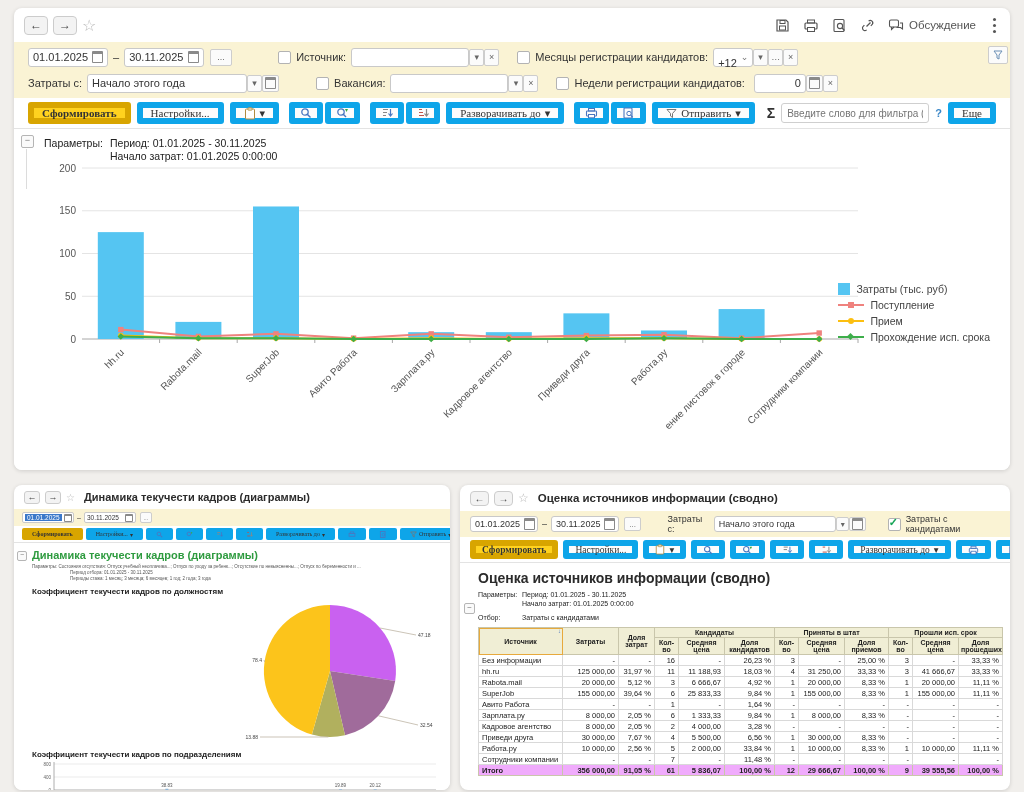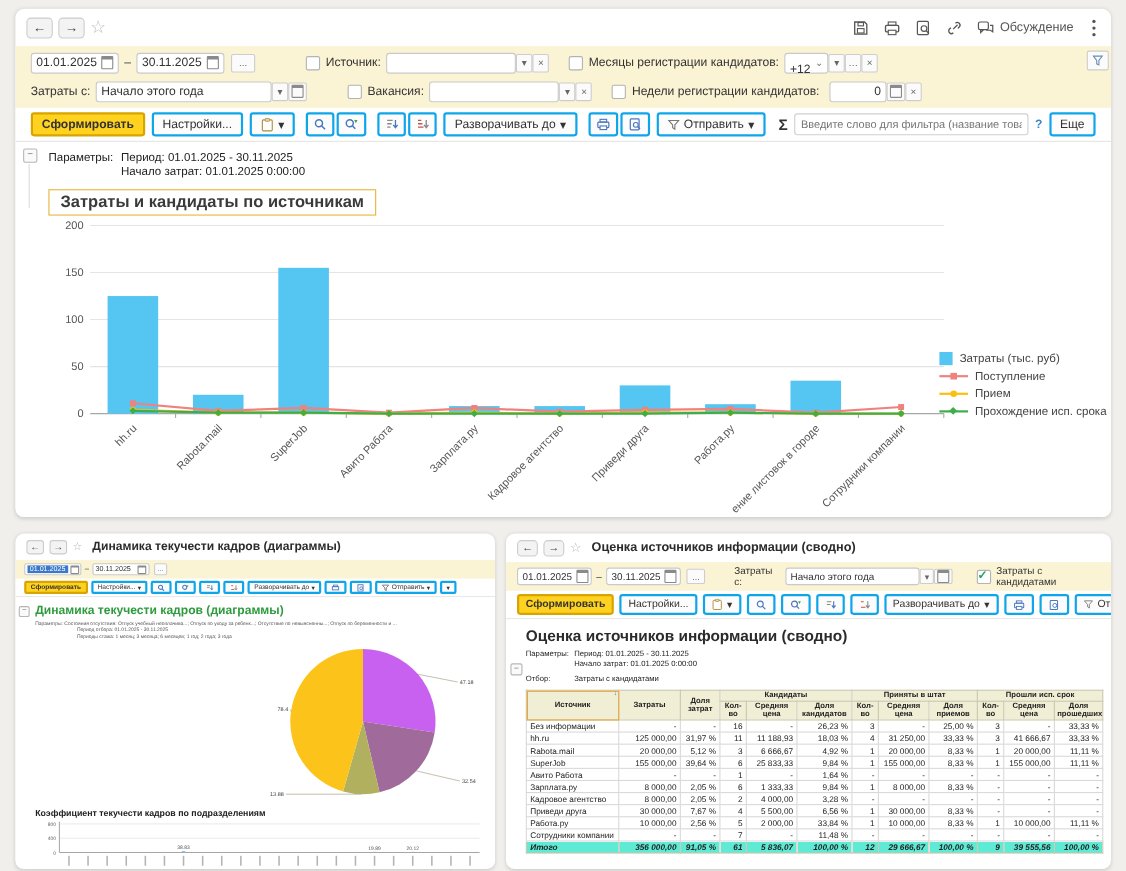--- a/index.html
+++ b/index.html
@@ -16,21 +16,21 @@
   .filterbar{background:#faf3d4;padding:4px 14px;display:flex;flex-direction:column;gap:4px;position:relative;}
   .frow{display:flex;align-items:center;height:22px;font-size:11px;color:#333;}
   .inp{background:#fff;border:1px solid #c9c9c9;border-radius:3px;height:19px;font-size:11px;display:inline-flex;align-items:center;padding:0 4px;gap:4px;box-sizing:border-box;}
   .combo .chev{color:#777;font-size:9px;}
   .cal{width:9px;height:8px;border:1px solid #8a8a8a;border-top:3px solid #8a8a8a;border-radius:1px;display:inline-block;flex:none;}
   .cb{width:11px;height:11px;border:1px solid #b3b3b3;background:#fff;border-radius:2px;display:inline-block;flex:none;position:relative;}
   .cb.checked::after{content:"✓";position:absolute;left:0px;top:-3px;font-size:11px;color:#18a558;font-weight:bold;}
   .sbtn{height:17px;min-width:15px;border:1px solid #cdcdcd;background:#fbfbfb;border-radius:2px;font-size:9px;color:#666;display:inline-flex;align-items:center;justify-content:center;padding:0 2px;box-sizing:border-box;}
   
   .toolbar{display:flex;gap:6px;padding:4px 14px;align-items:center;background:#fff;border-bottom:1px solid #e3e3e3;}
-  .btn{height:22px;border:2px solid #0ea5e9;background:#fcfcfc;border-radius:3px;font-size:11px;padding:0 8px;color:#333;display:inline-flex;align-items:center;gap:4px;cursor:pointer;box-sizing:border-box;white-space:nowrap;}
+  .btn{height:22px;border:6px solid #0ea5e9;background:#fcfcfc;border-radius:3px;font-size:11px;padding:0 8px;color:#333;display:inline-flex;align-items:center;gap:4px;cursor:pointer;box-sizing:border-box;white-space:nowrap;font-family:Liberation Serif, serif;}
   .btn.primary{background:#ffd21f;border-color:#d8a500;font-weight:bold;}
   .ic{display:inline-block;vertical-align:middle;}
   .grp{display:flex;gap:2px;}
   .spacer{flex:1;}
   .filterinput{width:230px;height:20px;border:1px solid #cfcfcf;border-radius:3px;font-size:10px;color:#9a9a9a;padding:0 5px;font-family:"Liberation Sans",sans-serif;box-sizing:border-box;}
   .qmark{color:#3a87c8;font-size:11px;font-weight:bold;}
   
   .report{position:relative;background:#fff;}
   .grpbox{position:absolute;width:11px;height:11px;border:1px solid #b5b5b5;background:#fafafa;color:#777;font-size:9px;line-height:9px;text-align:center;border-radius:2px;}
   .vrule{position:absolute;width:0;border-left:1px solid #dcdcdc;}
@@ -70,21 +70,21 @@
   .w3 .btn{height:19px;font-size:9.5px;padding:0 6px;}
   .w3 .sbtn{height:14px;min-width:13px;font-size:8px;}
   .rpt-title{font-size:14px;font-weight:bold;color:#2b2b2b;margin:5px 0 4px 0;}
   .w3 .params{font-size:7px;line-height:9px;}
   .w3 .params .lbl{width:44px;}
   table.sum{border-collapse:collapse;table-layout:fixed;width:524px;margin-top:5px;}
   table.sum th{background:#f0eed5;border:1px solid #c9c6ab;font-size:7px;font-weight:bold;color:#222;padding:1px 2px;text-align:center;overflow:hidden;}
   table.sum td{border:1px solid #d9d9d9;font-size:7.5px;padding:0 3px;color:#222;overflow:hidden;height:10px;}
   table.sum td.num{text-align:right;white-space:nowrap;}
   table.sum td.src{text-align:left;}
-  table.sum tr.total td{background:#5eead4;font-weight:bold;border-color:#c9c6ab;font-size:7.5px;font-style:italic;}
+  table.sum tr.total td{background:#f0abfc;font-weight:bold;border-color:#c9c6ab;font-size:7.5px;}
   .th-src{position:relative;outline:1.5px solid #e7a93c;outline-offset:-1.5px;}
   .sorticon{position:absolute;right:1px;top:0;font-size:6px;color:#4a77c0;}
 </style>
 </head>
 <body>
 
 <section class="win" style="left:14px;top:8px;width:996px;height:462px;">
   <div class="titlebar" style="height:34px;">
     <button class="navbtn" style="width:24px;height:19px;font-size:12px;">←</button>
     <button class="navbtn" style="width:24px;height:19px;font-size:12px;">→</button>
@@ -257,26 +257,25 @@
     <div class="spacer"></div>
     <span style="font-size:14px;font-weight:bold;color:#333;">Σ</span>
     <input class="filterinput" placeholder="Введите слово для фильтра (название товара, покупателя и п..." style="">
     <span class="qmark">?</span>
     <button class="btn">Еще</button>
   </div>
 
   <div class="report" style="height:345px;">
     <span class="grpbox" style="left:7px;top:6px;">−</span>
     <span class="vrule" style="left:12px;top:20px;height:40px;"></span>
-    <div style="padding:8px 0 0 30px;">
+    <div style="padding:8px 16px 0 30px;">
       <div class="params">
         <div><span class="lbl">Параметры:</span><span>Период: 01.01.2025 - 30.11.2025</span></div>
         <div><span class="lbl"></span><span>Начало затрат: 01.01.2025 0:00:00</span></div>
       </div>
-      <div class="chart-title-box">Затраты и кандидаты по источникам</div>
       <div style="position:relative;">
         <svg id="chart-sources" width="964" height="262" style="overflow:visible;display:block;margin-left:8px;">
             <line x1="30" x2="806" y1="176" y2="176" stroke="#a8a8a8" stroke-width="1"></line>
             <text x="24" y="179.5" text-anchor="end" font-size="10" fill="#555">0</text>
             <line x1="30" x2="806" y1="133.25" y2="133.25" stroke="#e4e4e4" stroke-width="1"></line>
             <text x="24" y="136.75" text-anchor="end" font-size="10" fill="#555">50</text>
             <line x1="30" x2="806" y1="90.5" y2="90.5" stroke="#e4e4e4" stroke-width="1"></line>
             <text x="24" y="94" text-anchor="end" font-size="10" fill="#555">100</text>
             <line x1="30" x2="806" y1="47.75" y2="47.75" stroke="#e4e4e4" stroke-width="1"></line>
             <text x="24" y="51.25" text-anchor="end" font-size="10" fill="#555">150</text>
@@ -455,20 +454,21 @@
   </div>
   <div class="report">
     <span class="grpbox" style="left:3px;top:8px;width:8px;height:8px;font-size:7px;line-height:6px;">−</span>
     <div style="padding:2px 6px 0 18px;">
       <div class="greentitle">Динамика текучести кадров (диаграммы)</div>
       <div class="tinyparams">
         <div>Параметры:   Состояния отсутствия: Отпуск учебный неоплачива...; Отпуск по уходу за ребенк...; Отсутствие по невыясненны...; Отпуск по беременности и ...</div>
         <div style="padding-left:38px;">Период отбора: 01.01.2025 - 30.11.2025</div>
         <div style="padding-left:38px;">Периоды стажа: 1 месяц; 3 месяца; 6 месяцев; 1 год; 2 года; 3 года</div>
       </div>
+      <div class="sect">Коэффициент текучести кадров по должностям</div>
       <svg id="chart-pie" width="420" height="148" style="overflow:visible;display:block;">
           <path d="M298,74 L298.0,8.0 A66,66 0 0 1 363.2,84.0 Z" fill="#c961f0"></path>
           <line x1="348.1" y1="31.0" x2="384" y2="38" stroke="#b5ab98" stroke-width="0.7"></line>
           <text x="386" y="39.5" font-size="5" fill="#444" text-anchor="start">47.18</text>
           <path d="M298,74 L363.2,84.0 A66,66 0 0 1 313.0,138.3 Z" fill="#a06b9b"></path>
           <line x1="346.4" y1="118.8" x2="386" y2="128" stroke="#b5ab98" stroke-width="0.7"></line>
           <text x="388" y="129.5" font-size="5" fill="#444" text-anchor="start">32.54</text>
           <path d="M298,74 L313.0,138.3 A66,66 0 0 1 279.9,137.5 Z" fill="#b1b05e"></path>
           <line x1="296.4" y1="140.0" x2="228" y2="140" stroke="#b5ab98" stroke-width="0.7"></line>
           <text x="226" y="141.5" font-size="5" fill="#444" text-anchor="end">13.88</text>

